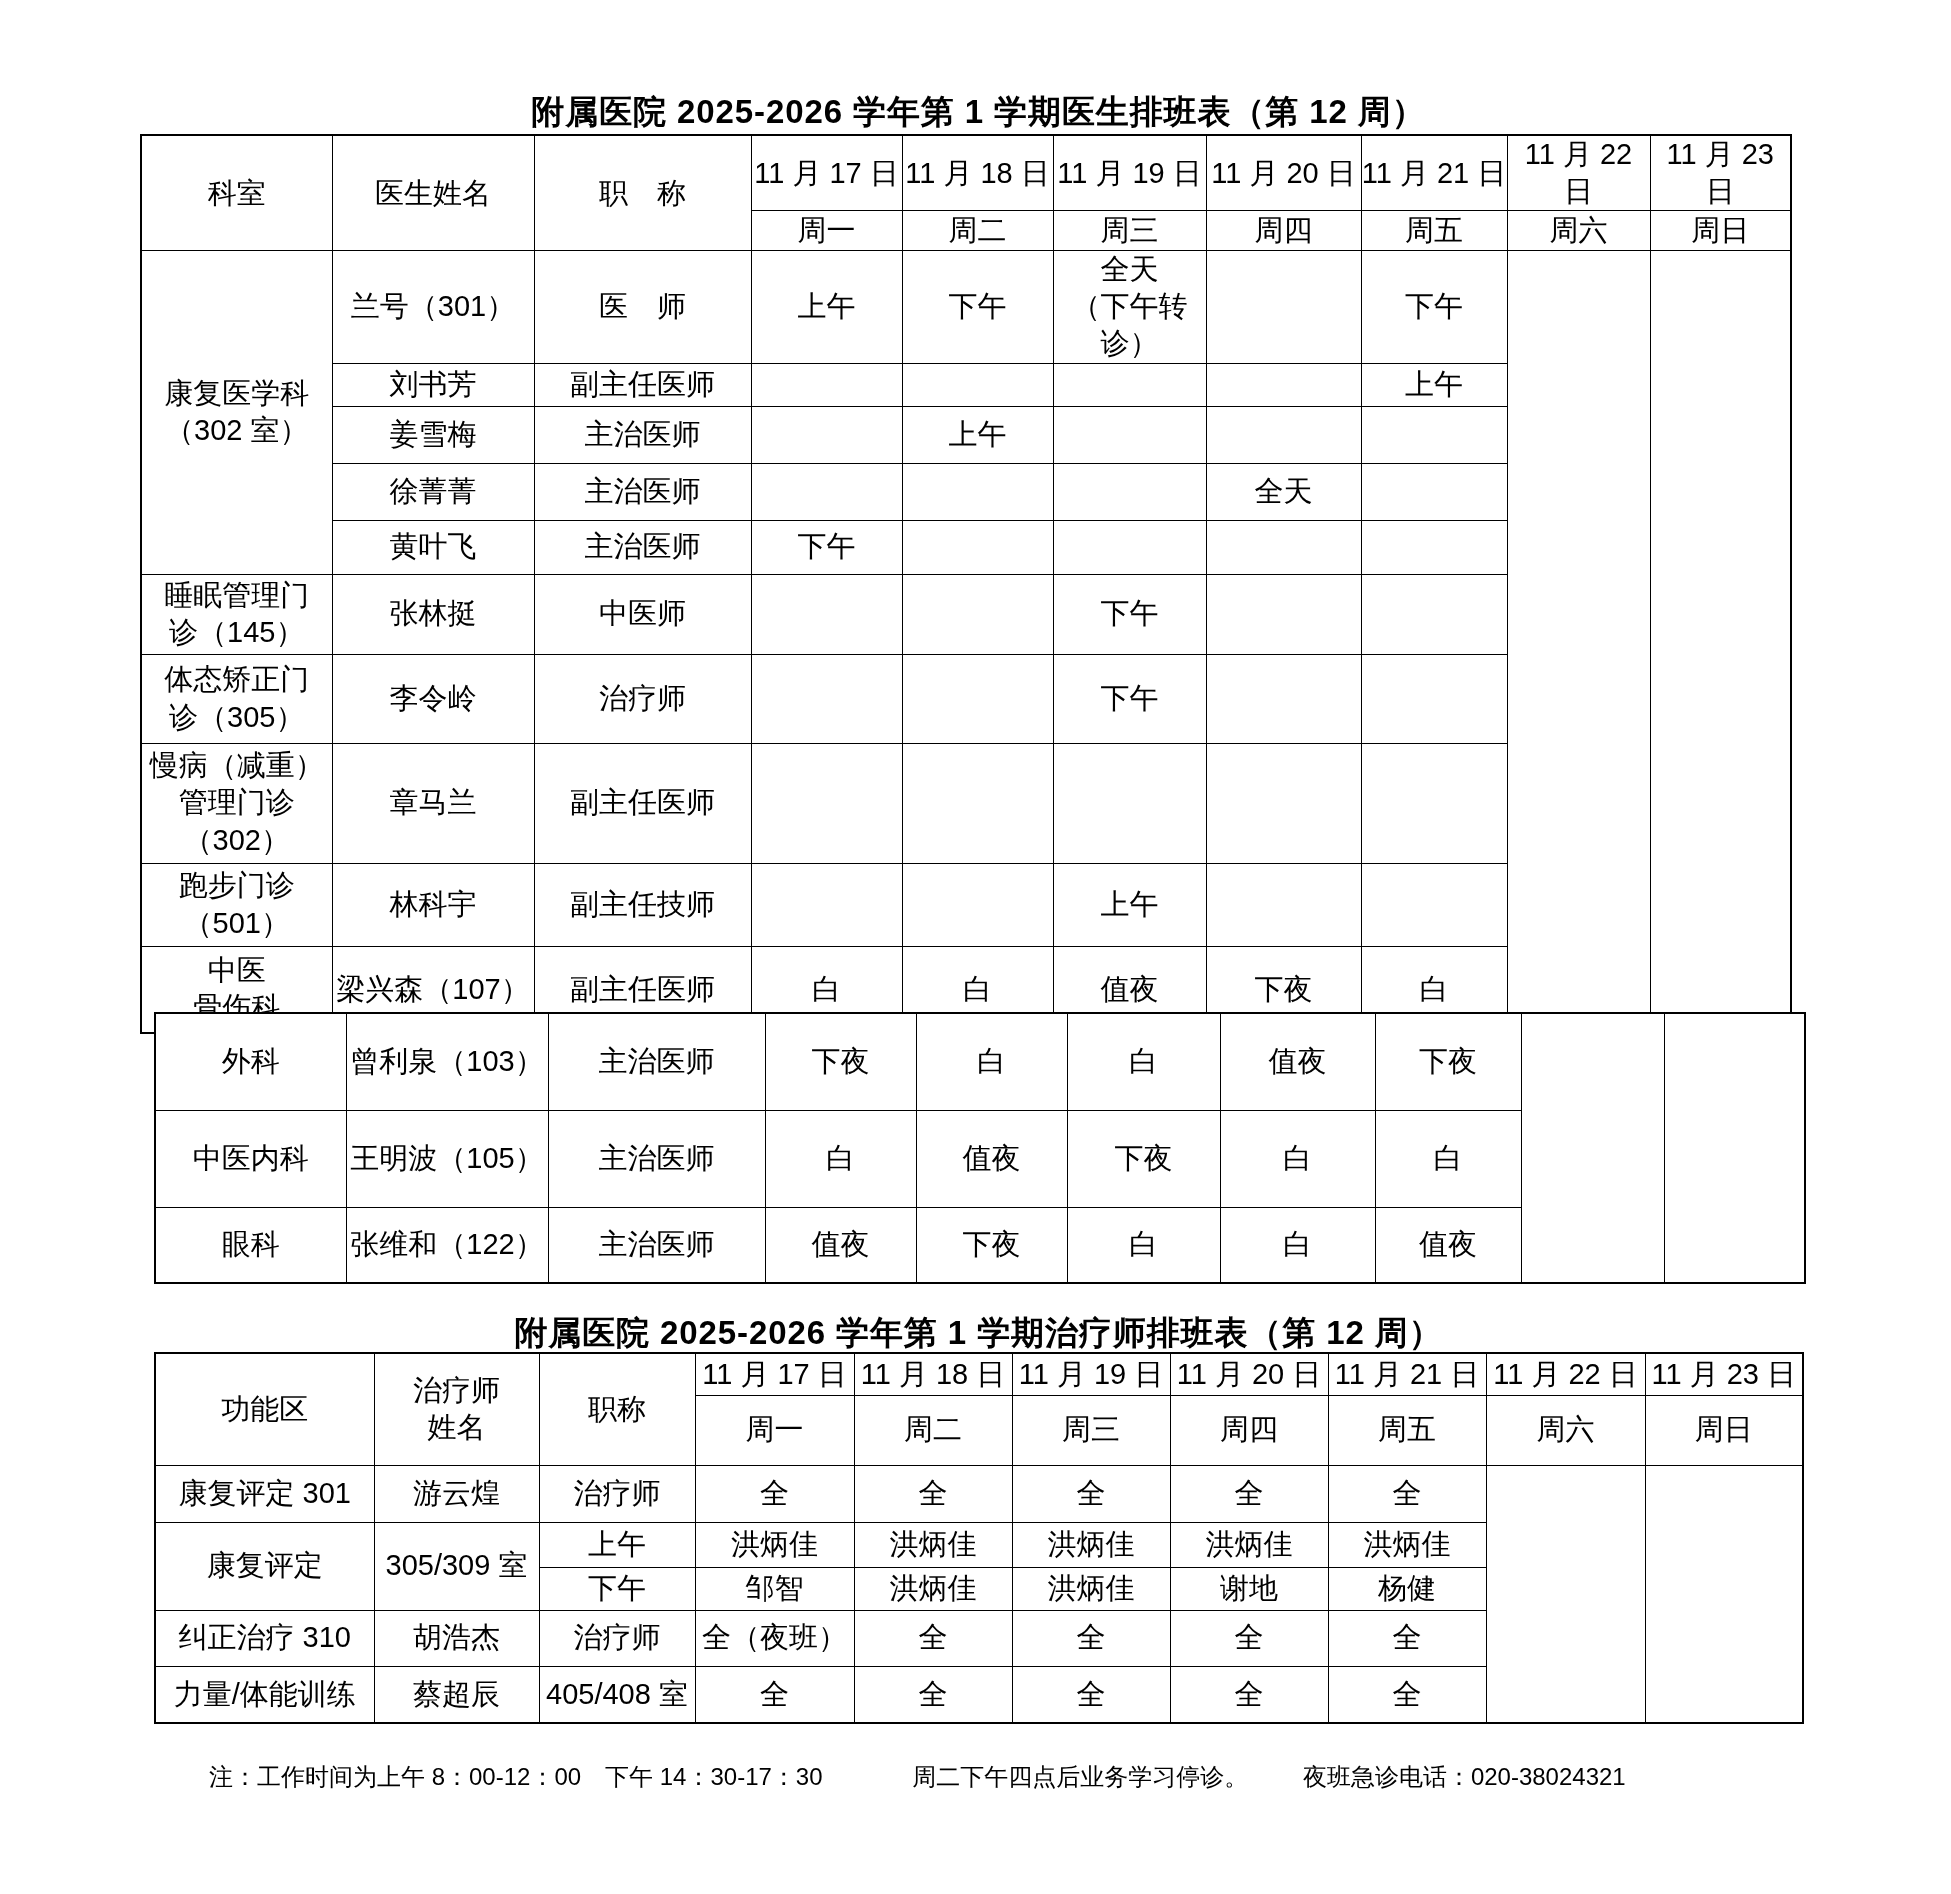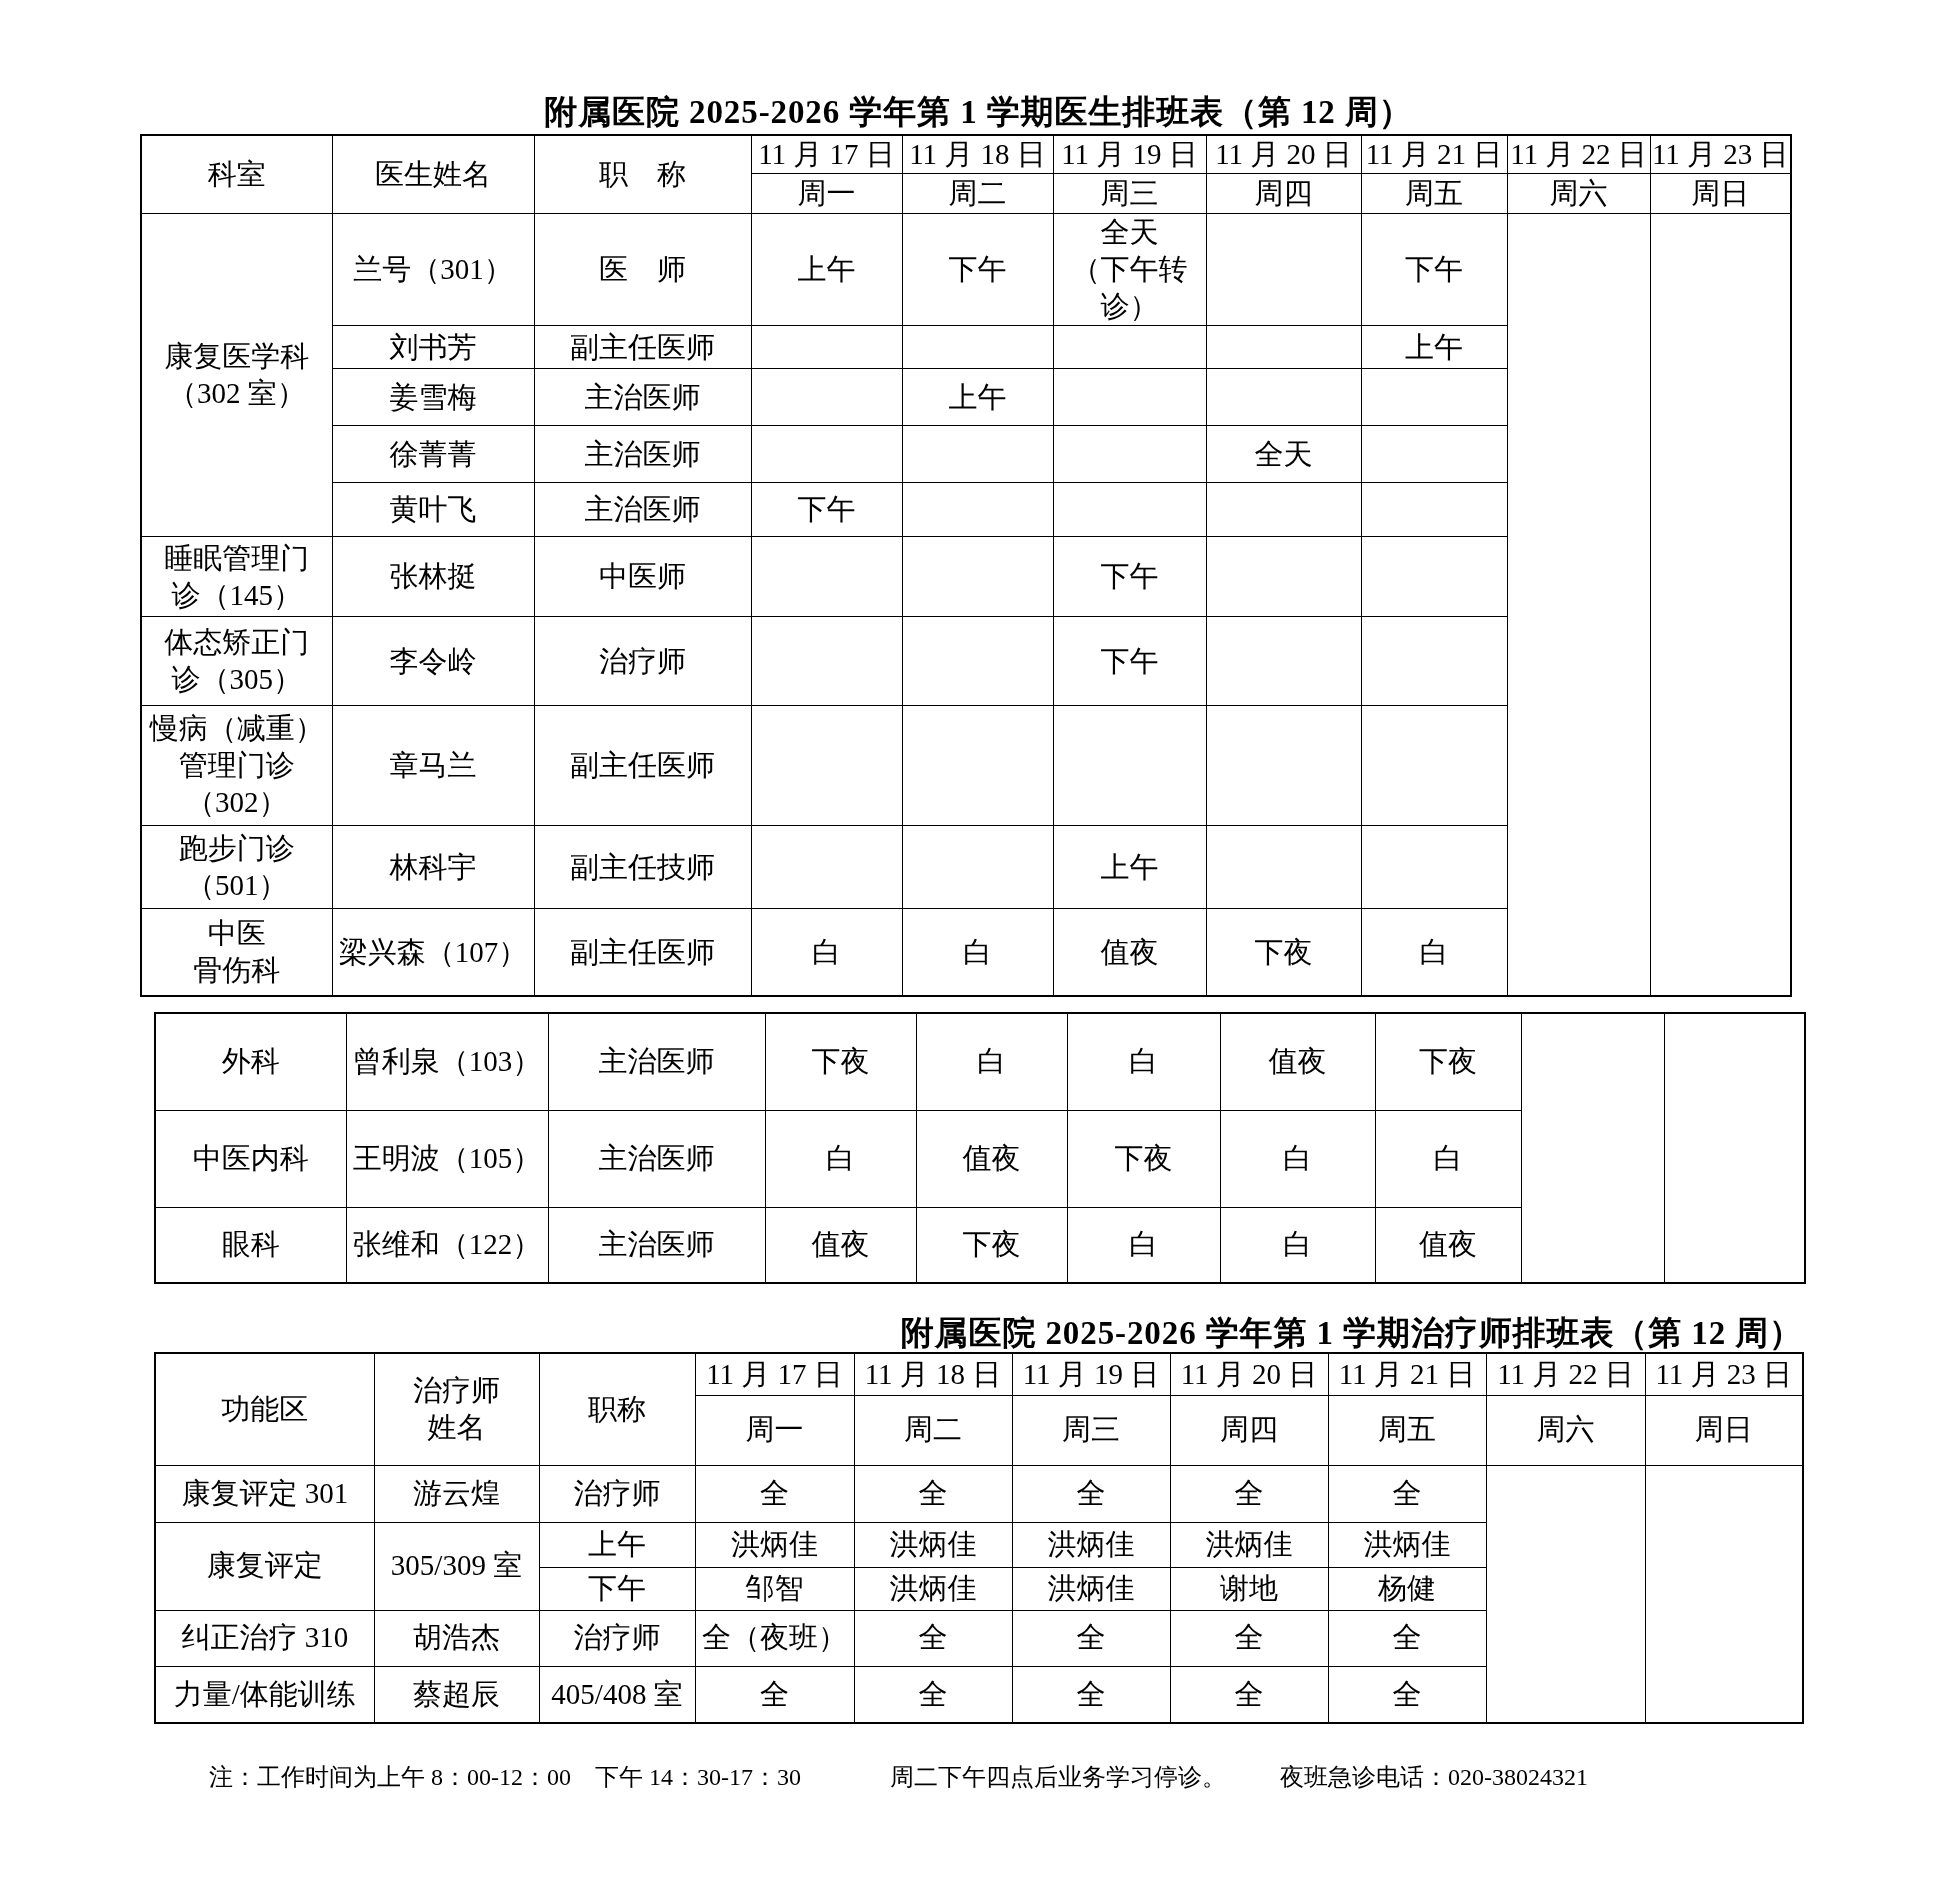--- a/index.html
+++ b/index.html
@@ -1,34 +1,34 @@
 <!DOCTYPE html>
 <html style="font-size:14px"><head>
 <meta charset="utf-8">
 <style>
   html,body{margin:0;padding:0;background:#ffffff;}
   #page{
     position:relative;
     width:1951px;
     height:1895px;
     background:#ffffff;
-    font-family:Liberation Serif, serif;
+    font-family:Liberation Sans, sans-serif;
     color:#000;
   }
   .doc-title{
     position:absolute;
     left:154px;
     width:1649px;
     text-align:center;
     font-size:33px;
     font-weight:bold;
     letter-spacing:0.9px;
   }
   #title-doctor{top:90px;}
-  #title-therapist{top:1311px;text-align:right;}
+  #title-therapist{top:1311px;}
   table.sched{
     position:absolute;
     border-collapse:collapse;
     table-layout:fixed;
     background:#fff;
     border:2.6px solid #000;
   }
   table.sched td{
     border:1.7px solid #000;
     text-align:center;

